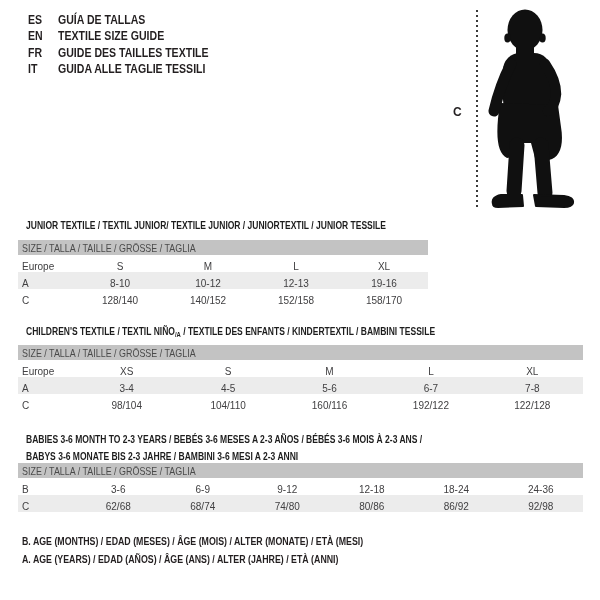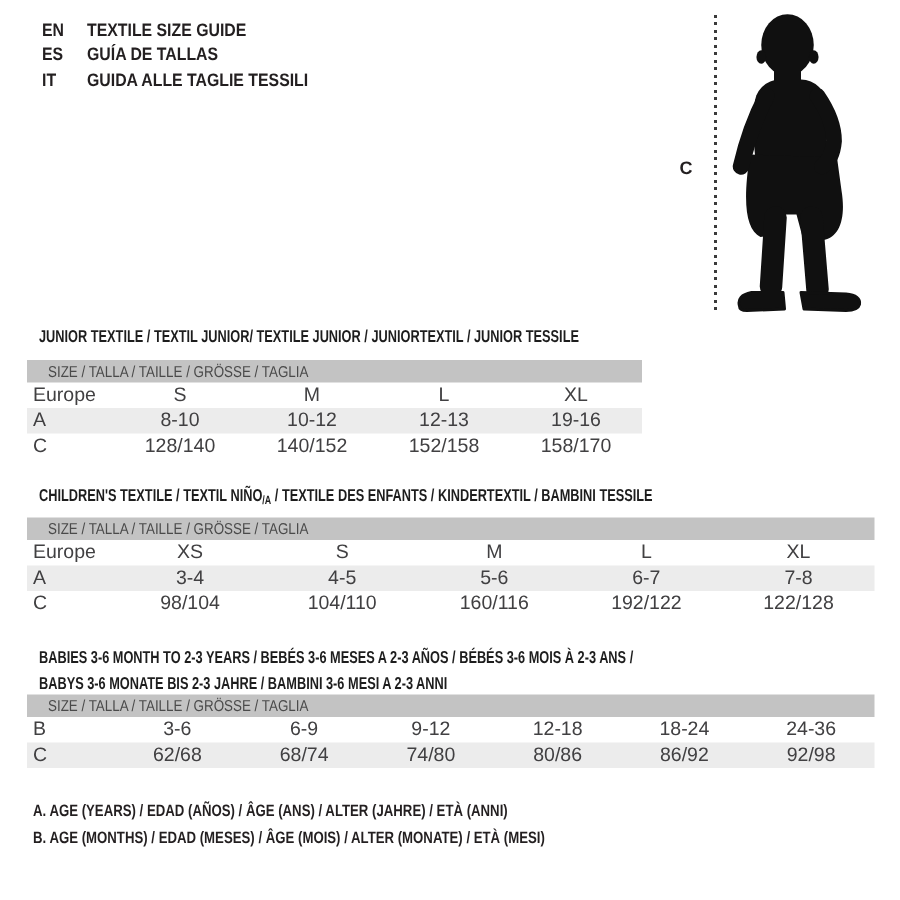--- a/index.html
+++ b/index.html
@@ -21,43 +21,47 @@
     background:repeating-linear-gradient(to bottom,#3a3a3a 0 2px,transparent 2px 5px);}
   .height-label{position:absolute;left:453px;top:105px;font-weight:bold;font-size:12px;}
   .silhouette{position:absolute;left:486px;top:7px;}
   
   .sec-title{position:absolute;left:22px;margin:4px;font-size:11.5px;font-weight:bold;color:#1d1d1d;}
   .title-sub{font-size:8px;vertical-align:-2px;}
   
   .size-table{position:absolute;left:18px;}
   .w-small{width:410px;}
   .w-wide{width:565px;}
-  .bar{height:15px;background:#c3c3c3;display:flex;align-items:center;padding-left:14px;
+  .bar{height:15px;background:#c3c3c3;display:flex;align-items:center;padding-left:4px;
     font-size:10.5px;color:#4a4a4a;box-sizing:border-box;}
-  .trow{display:flex;height:17px;align-items:flex-start;font-size:13px;color:#414042;}
+  .trow{display:flex;height:17px;align-items:flex-end;font-size:10px;color:#414042;}
   .trow.alt{background:#ececec;}
   .tlabel{width:58px;padding-left:4px;box-sizing:border-box;}
   .tcell{flex:1;text-align:center;}
   
   .legend{position:absolute;left:22px;top:535px;}
   .legend-line{height:17.5px;font-size:11px;font-weight:bold;}
 </style>
 </head>
 <body>
 
 <div class="page">
 
   <div class="lang-list">
     <div class="lang-row">
+      <span class="lang-code"><span class="cond-wide">ES</span></span>
+      <span><span class="cond-wide">GUÍA DE TALLAS</span></span>
+    </div>
+    <div class="lang-row">
       <span class="lang-code"><span class="cond-wide">EN</span></span>
       <span><span class="cond-wide">TEXTILE SIZE GUIDE</span></span>
     </div>
     <div class="lang-row">
-      <span class="lang-code"><span class="cond-wide">ES</span></span>
-      <span><span class="cond-wide">GUÍA DE TALLAS</span></span>
+      <span class="lang-code"><span class="cond-wide">FR</span></span>
+      <span><span class="cond-wide">GUIDE DES TAILLES TEXTILE</span></span>
     </div>
     <div class="lang-row">
       <span class="lang-code"><span class="cond-wide">IT</span></span>
       <span><span class="cond-wide">GUIDA ALLE TAGLIE TESSILI</span></span>
     </div>
   </div>
 
   <span class="height-label">C</span>
   <div class="dotted-line"></div>
   <svg class="silhouette" viewBox="0 0 96 202" width="96" height="202" aria-hidden="true">
@@ -166,17 +170,17 @@
       <span class="tcell">62/68</span>
       <span class="tcell">68/74</span>
       <span class="tcell">74/80</span>
       <span class="tcell">80/86</span>
       <span class="tcell">86/92</span>
       <span class="tcell">92/98</span>
     </div>
   </div>
 
   <div class="legend">
+    <div class="legend-line"><span class="cond-mid" style="transform:scaleX(0.8);">B. AGE (MONTHS) / EDAD (MESES) / ÂGE (MOIS) / ALTER (MONATE) / ETÀ (MESI)</span></div>
     <div class="legend-line"><span class="cond-mid" style="transform:scaleX(0.8);">A. AGE (YEARS) / EDAD (AÑOS) / ÂGE (ANS) / ALTER (JAHRE) / ETÀ (ANNI)</span></div>
-    <div class="legend-line"><span class="cond-mid" style="transform:scaleX(0.8);">B. AGE (MONTHS) / EDAD (MESES) / ÂGE (MOIS) / ALTER (MONATE) / ETÀ (MESI)</span></div>
   </div>
 
 </div>
 
 </body></html>

